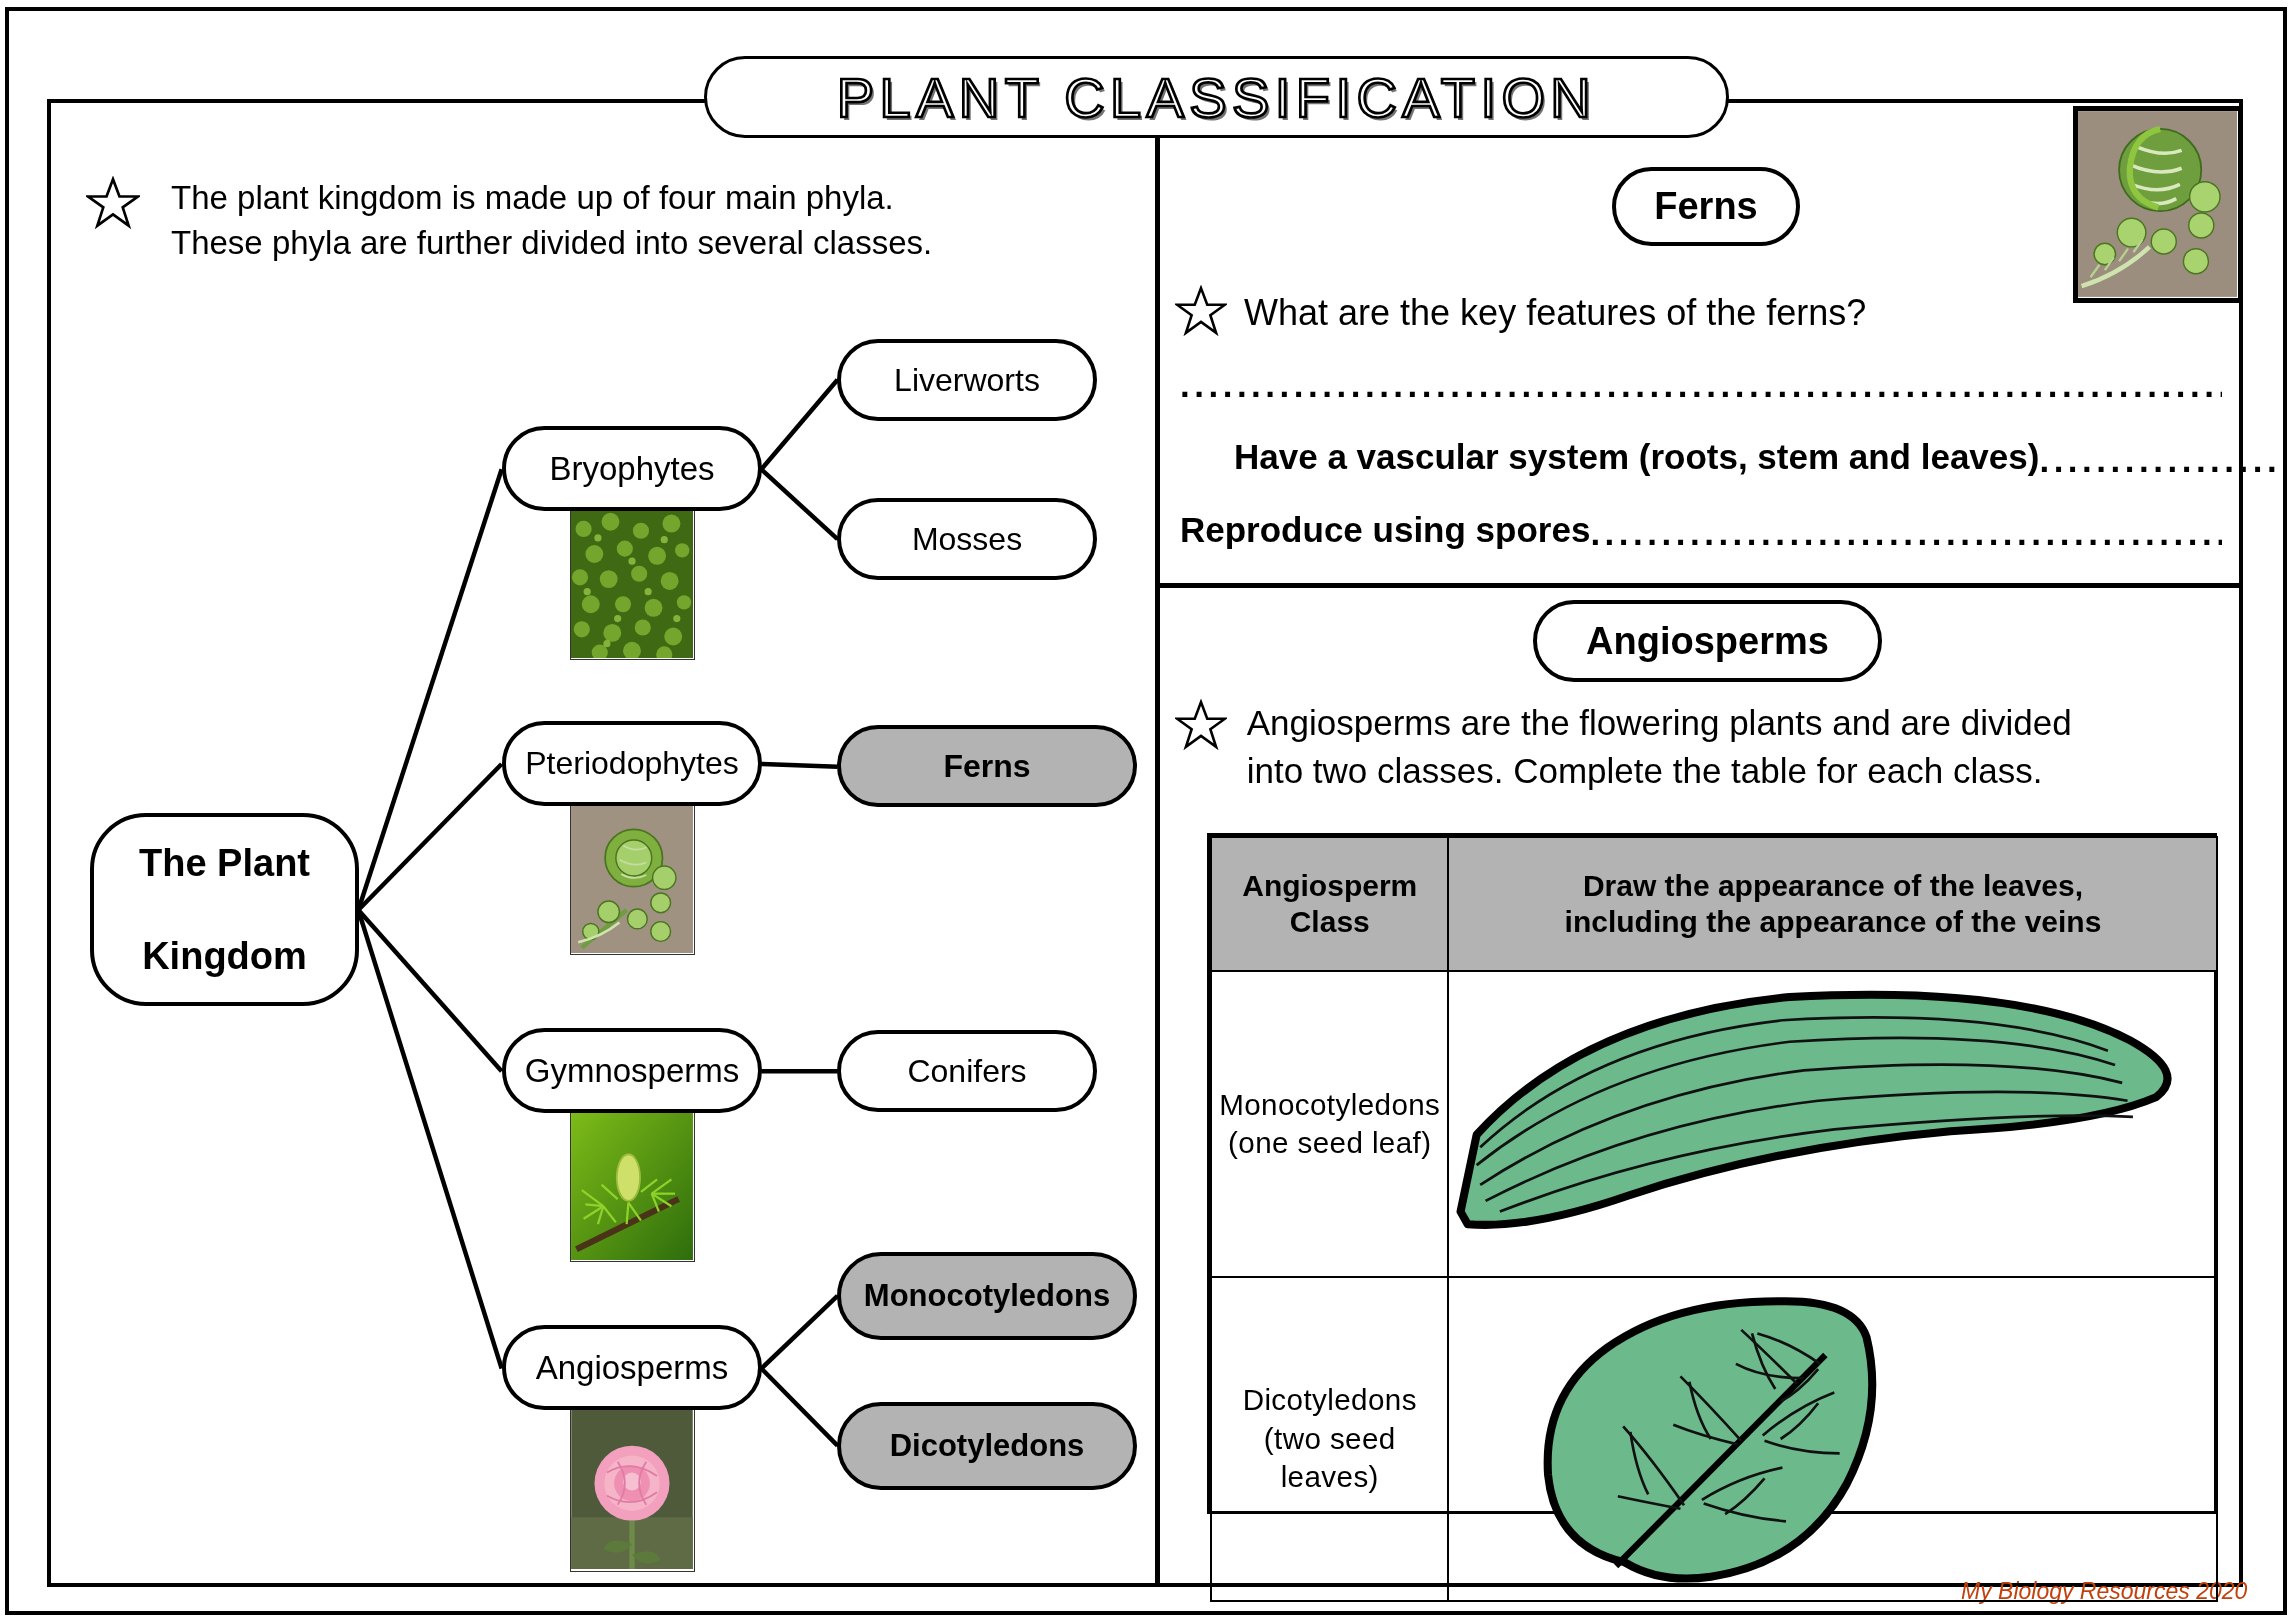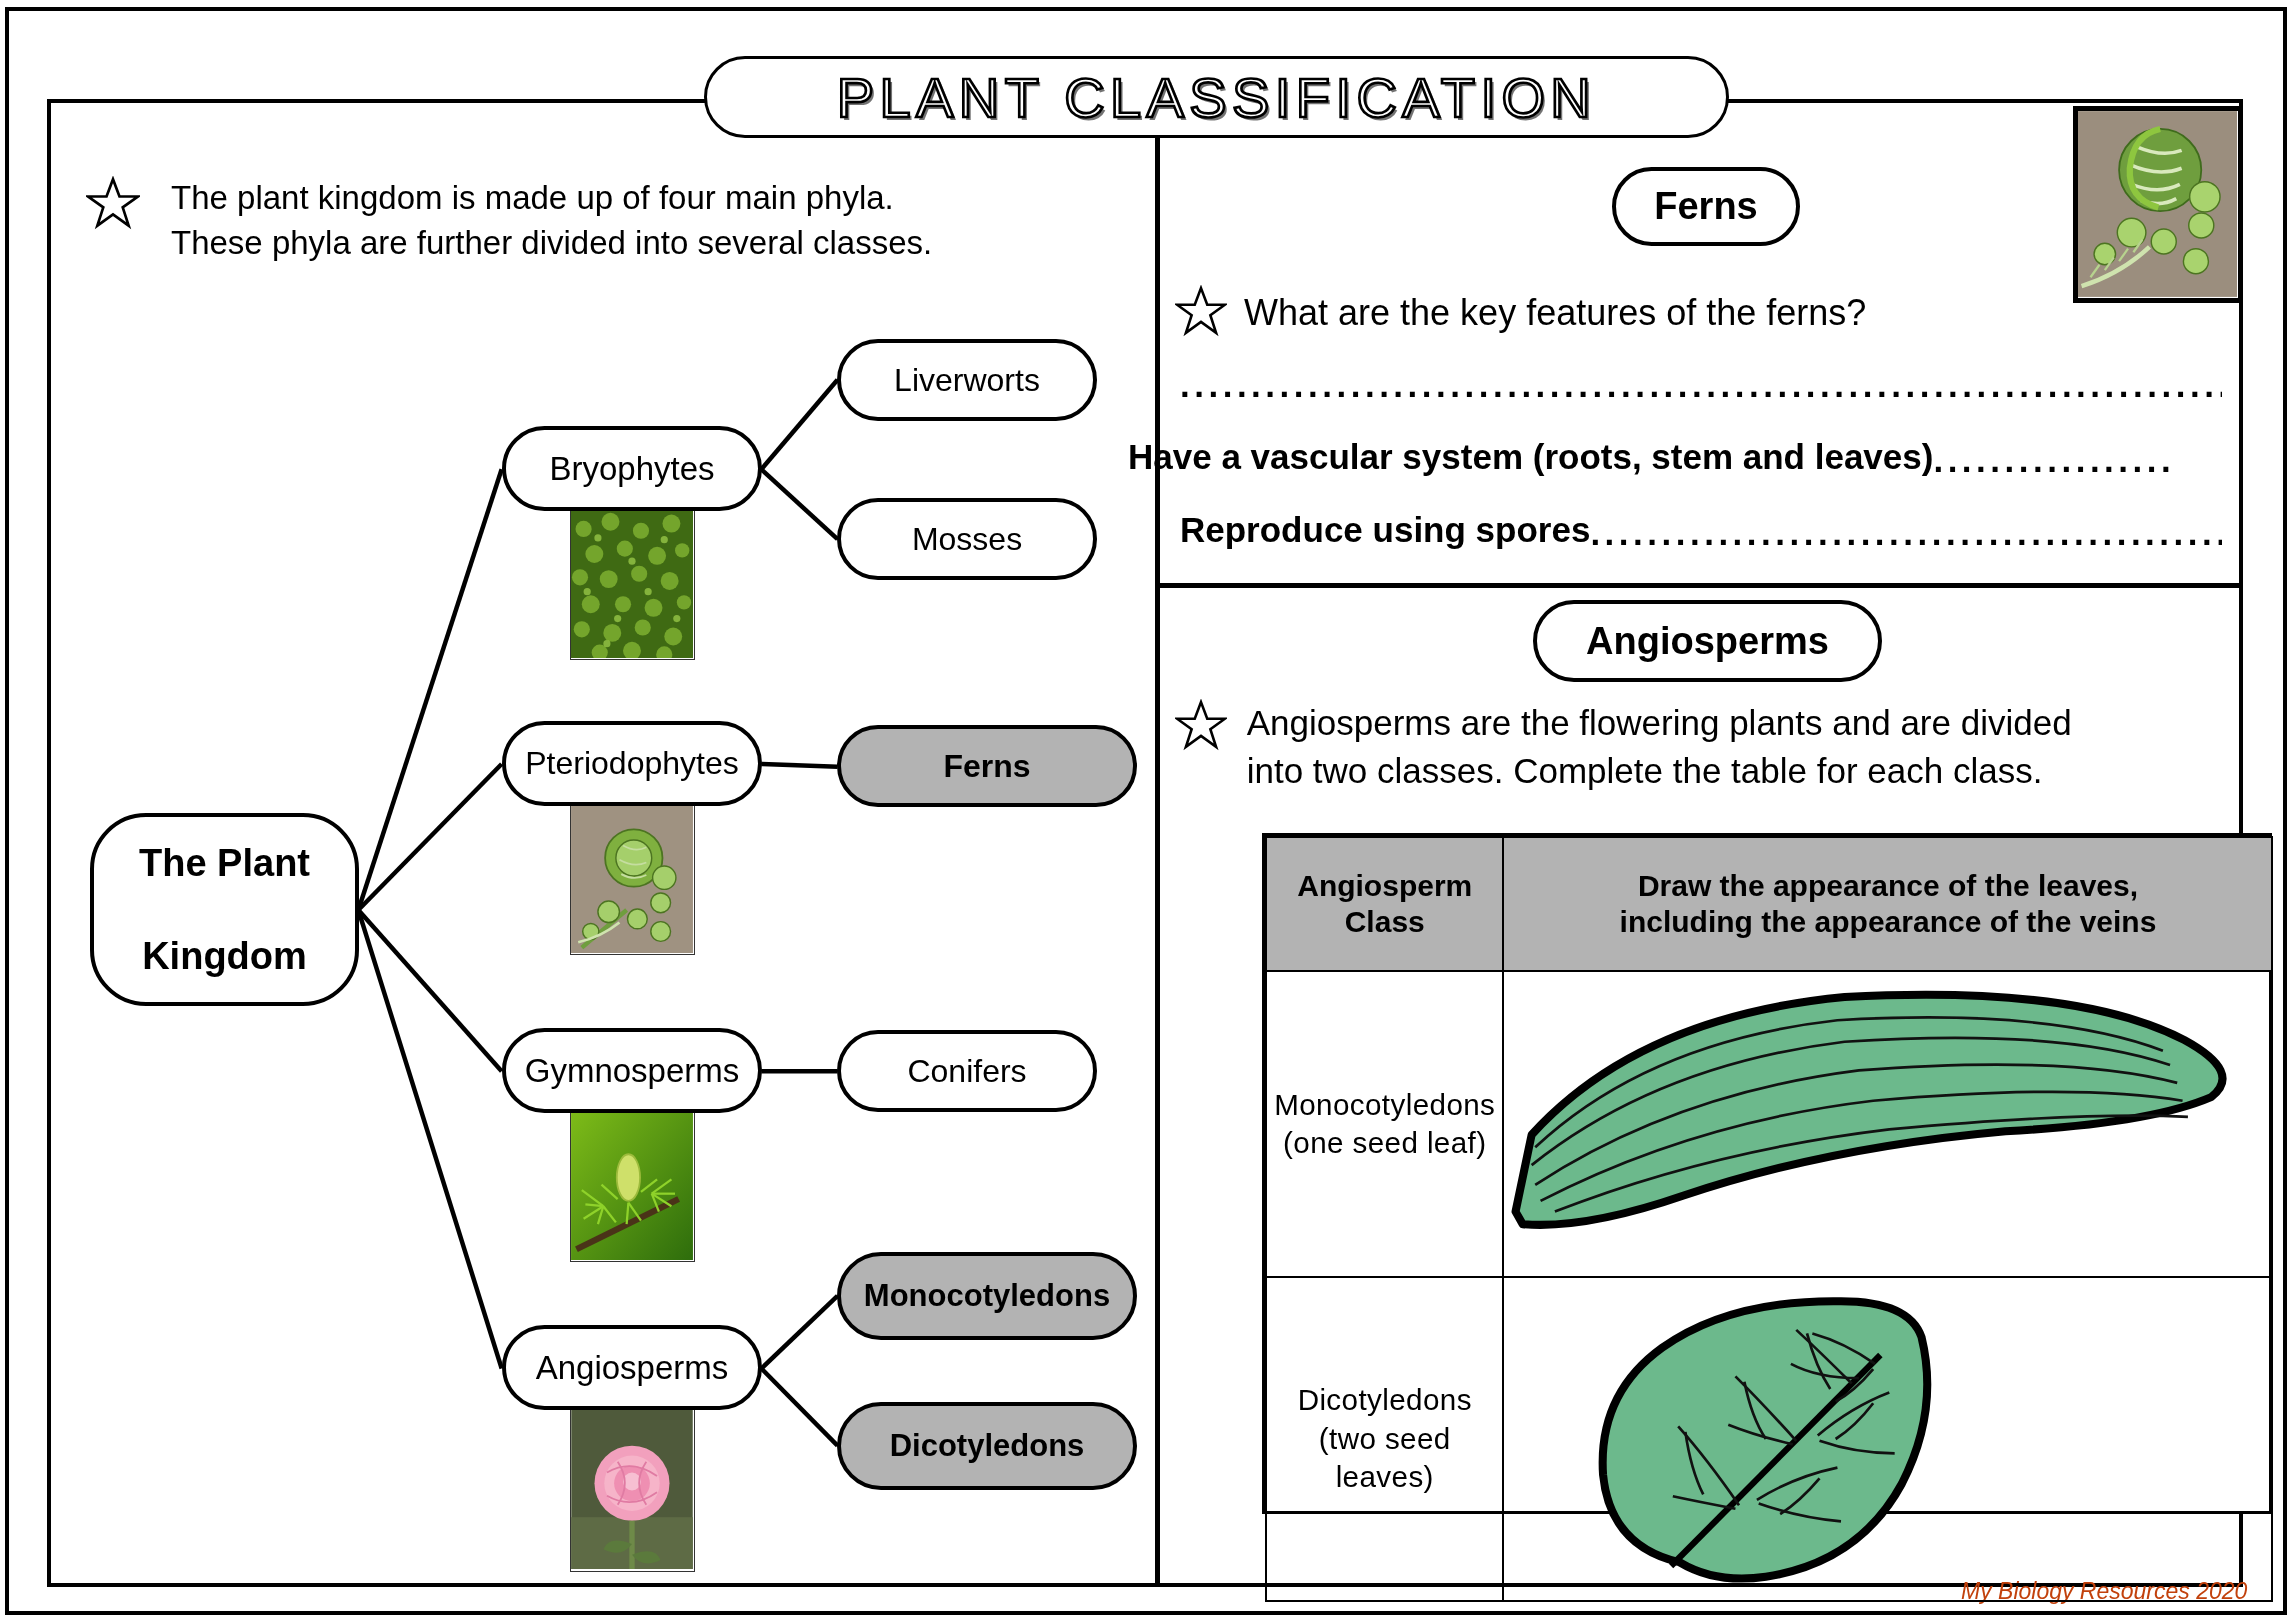--- a/index.html
+++ b/index.html
@@ -217,36 +217,36 @@
     font-size: 35px; font-weight: bold; color: #000;
     white-space: nowrap; line-height: 1; padding-bottom: 2.7px;
   }
   .answer-line .dots {
     flex: 1 1 auto;
     font-size: 35px; font-weight: bold; color: #000;
     letter-spacing: 4.5px;
     overflow: hidden; white-space: nowrap; line-height: 1;
   }
   #aline1 { left: 1180px; top: 355px; width: 1042px; }
-  #aline2 { left: 1128px; top: 430px; width: 1042px; }
+  #aline2 { left: 1234px; top: 430px; width: 1042px; }
   #aline3 { left: 1180px; top: 503px; width: 1042px; }
 
   
   #angio-intro {
     position: absolute;
     left: 1175px; top: 699px;
     width: 1057px;
     display: flex; align-items: flex-start; gap: 19.7px;
   }
   #angio-intro .lines { font-size: 35px; line-height: 1.36; color: #000; }
 
   
   #angio-table {
     position: absolute;
-    left: 1262px; top: 833px;
+    left: 1207px; top: 833px;
     width: 1010px; height: 681px;
     border: 3.6px solid #000;
     border-collapse: collapse;
     background: #fff;
     z-index: 5;
   }
   #angio-table table { width: 100%; height: 100%; border-collapse: collapse; }
   #angio-table th, #angio-table td {
     border: 2.7px solid #000;
     vertical-align: middle;

